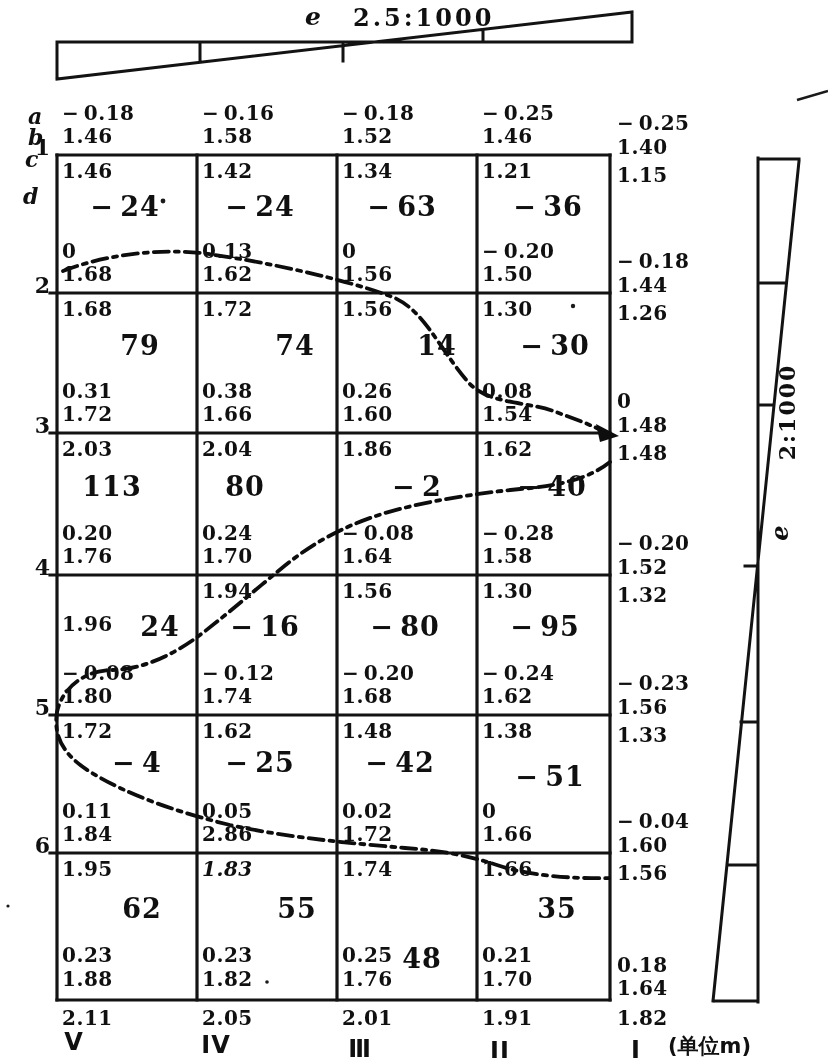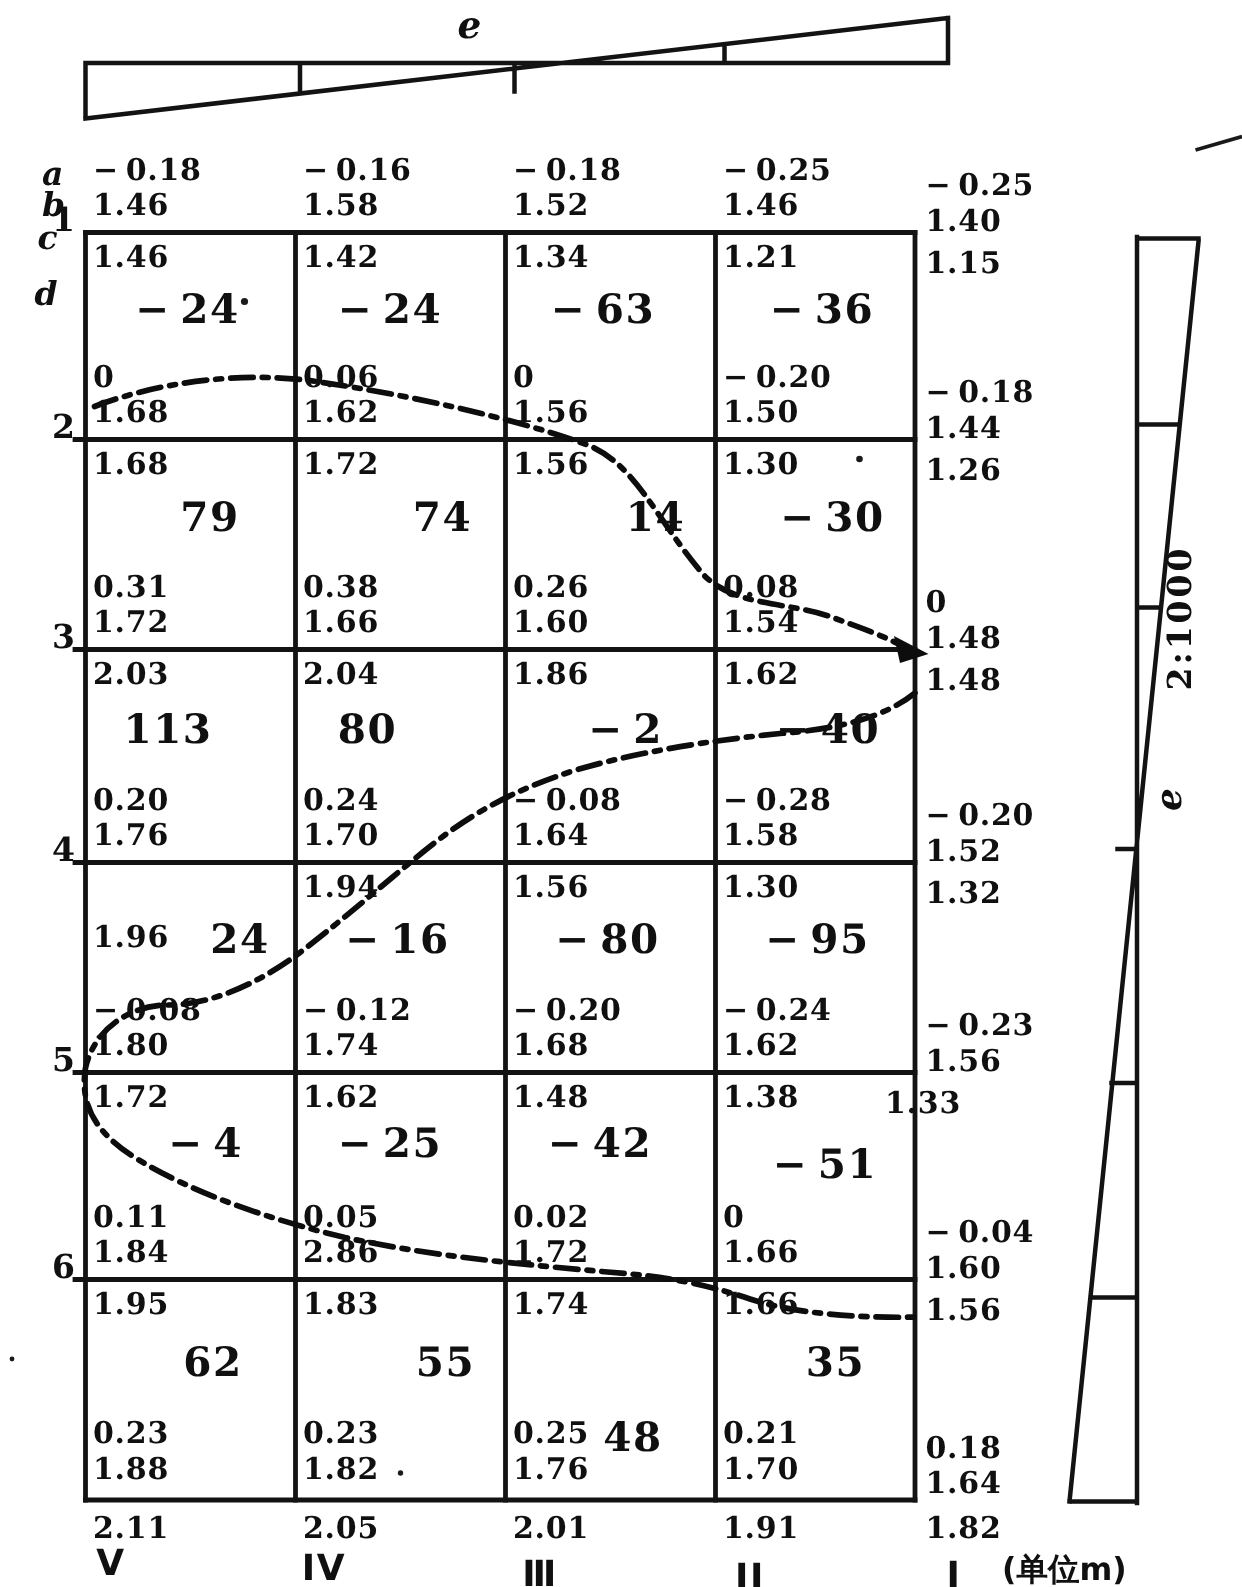--- a/index.html
+++ b/index.html
@@ -57,20 +57,21 @@
     <g fill="#1a1a1a">
       <circle cx="163" cy="201" r="2.4"></circle>
       <circle cx="573" cy="306" r="2.2"></circle>
       <circle cx="267" cy="982" r="1.8"></circle>
       <circle cx="8" cy="906" r="1.6"></circle>
     </g>
     <line x1="797" y1="100" x2="828" y2="91" stroke="#1a1a1a" stroke-width="2.5"></line>
   </svg>
 
   <div class="eTop">e</div>
+  <div class="scaleTop">2.5:1000</div>
   <div class="rot rotScale">2:1000</div>
   <div class="rot rotE">e</div>
   <div class="units">(单位m)</div>
 
   <div id="gen">
       <div class="num" style="left: 62px; top: 103px;">− 0.18</div>
       <div class="num" style="left: 62px; top: 126px;">1.46</div>
       <div class="num" style="left: 62px; top: 161px;">1.46</div>
       <div class="num" style="left: 202px; top: 103px;">− 0.16</div>
       <div class="num" style="left: 202px; top: 126px;">1.58</div>
@@ -80,21 +81,21 @@
       <div class="num" style="left: 342px; top: 161px;">1.34</div>
       <div class="num" style="left: 482px; top: 103px;">− 0.25</div>
       <div class="num" style="left: 482px; top: 126px;">1.46</div>
       <div class="num" style="left: 482px; top: 161px;">1.21</div>
       <div class="num" style="left: 617px; top: 113px;">− 0.25</div>
       <div class="num" style="left: 617px; top: 137px;">1.40</div>
       <div class="num" style="left: 617px; top: 165px;">1.15</div>
       <div class="num" style="left: 62px; top: 241px;">0</div>
       <div class="num" style="left: 62px; top: 264px;">1.68</div>
       <div class="num" style="left: 62px; top: 299px;">1.68</div>
-      <div class="num" style="left: 202px; top: 241px;">0.06</div>
+      <div class="num" style="left: 202px; top: 241px;">0.13</div>
       <div class="num" style="left: 202px; top: 264px;">1.62</div>
       <div class="num" style="left: 202px; top: 299px;">1.72</div>
       <div class="num" style="left: 342px; top: 241px;">0</div>
       <div class="num" style="left: 342px; top: 264px;">1.56</div>
       <div class="num" style="left: 342px; top: 299px;">1.56</div>
       <div class="num" style="left: 482px; top: 241px;">− 0.20</div>
       <div class="num" style="left: 482px; top: 264px;">1.50</div>
       <div class="num" style="left: 482px; top: 299px;">1.30</div>
       <div class="num" style="left: 617px; top: 251px;">− 0.18</div>
       <div class="num" style="left: 617px; top: 275px;">1.44</div>
@@ -136,27 +137,27 @@
       <div class="num" style="left: 202px; top: 686px;">1.74</div>
       <div class="num" style="left: 202px; top: 721px;">1.62</div>
       <div class="num" style="left: 342px; top: 663px;">− 0.20</div>
       <div class="num" style="left: 342px; top: 686px;">1.68</div>
       <div class="num" style="left: 342px; top: 721px;">1.48</div>
       <div class="num" style="left: 482px; top: 663px;">− 0.24</div>
       <div class="num" style="left: 482px; top: 686px;">1.62</div>
       <div class="num" style="left: 482px; top: 721px;">1.38</div>
       <div class="num" style="left: 617px; top: 673px;">− 0.23</div>
       <div class="num" style="left: 617px; top: 697px;">1.56</div>
-      <div class="num" style="left: 590px; top: 725px;">1.33</div>
+      <div class="num" style="left: 617px; top: 725px;">1.33</div>
       <div class="num" style="left: 62px; top: 801px;">0.11</div>
       <div class="num" style="left: 62px; top: 824px;">1.84</div>
       <div class="num" style="left: 62px; top: 859px;">1.95</div>
       <div class="num" style="left: 202px; top: 801px;">0.05</div>
       <div class="num" style="left: 202px; top: 824px;">2.86</div>
-      <div class="num" style="left: 202px; top: 859px;">1.83</div>
+      <div class="num" style="left: 202px; top: 859px; font-style: italic;">1.83</div>
       <div class="num" style="left: 342px; top: 801px;">0.02</div>
       <div class="num" style="left: 342px; top: 824px;">1.72</div>
       <div class="num" style="left: 342px; top: 859px;">1.74</div>
       <div class="num" style="left: 482px; top: 801px;">0</div>
       <div class="num" style="left: 482px; top: 824px;">1.66</div>
       <div class="num" style="left: 482px; top: 859px;">1.66</div>
       <div class="num" style="left: 617px; top: 811px;">− 0.04</div>
       <div class="num" style="left: 617px; top: 835px;">1.60</div>
       <div class="num" style="left: 617px; top: 863px;">1.56</div>
       <div class="num" style="left: 62px; top: 945px;">0.23</div>

